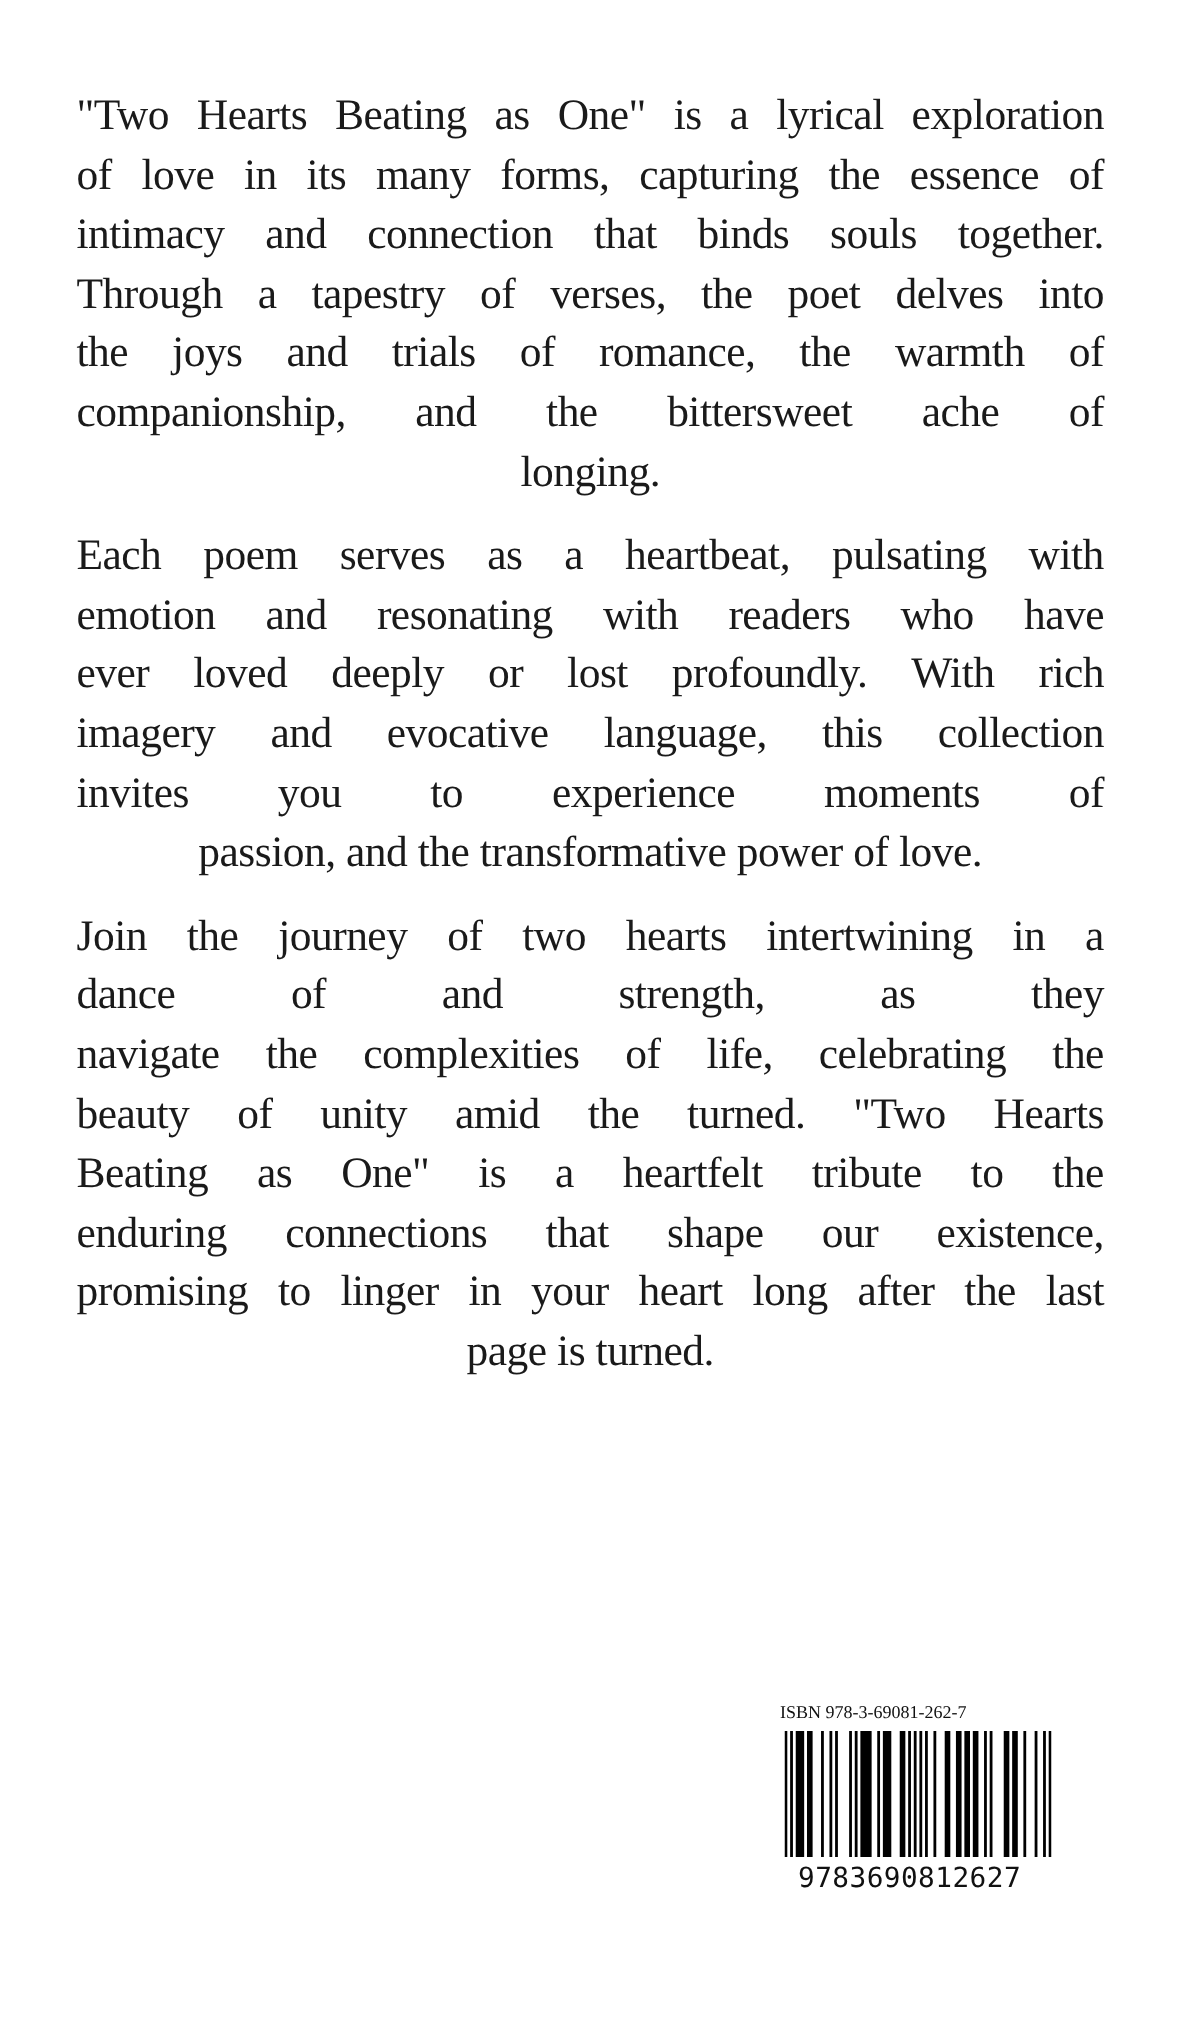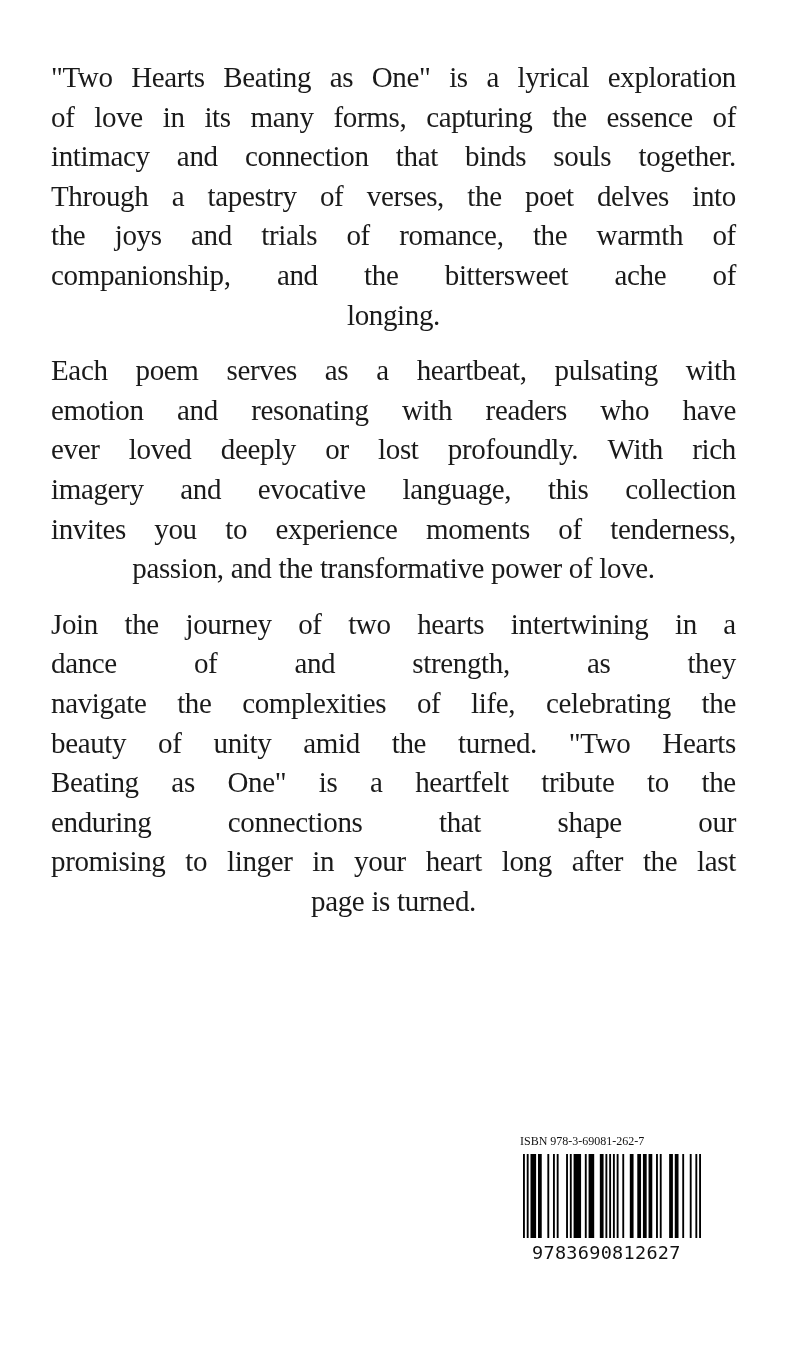--- a/index.html
+++ b/index.html
@@ -216,21 +216,20 @@
         </span>
       </span>
     <span class="line">
         <span class="line-inner">
           <span>invites</span>
           <span>you</span>
           <span>to</span>
           <span>experience</span>
           <span>moments</span>
           <span>of</span>
-          <span>tenderness,</span>
         </span>
       </span>
     <span class="line last">
         <span class="line-inner">
           <span>passion,</span>
           <span>and</span>
           <span>the</span>
           <span>transformative</span>
           <span>power</span>
           <span>of</span>
@@ -298,20 +297,21 @@
           <span>the</span>
         </span>
       </span>
     <span class="line">
         <span class="line-inner">
           <span>enduring</span>
           <span>connections</span>
           <span>that</span>
           <span>shape</span>
           <span>our</span>
+          <span>existence,</span>
         </span>
       </span>
     <span class="line">
         <span class="line-inner">
           <span>promising</span>
           <span>to</span>
           <span>linger</span>
           <span>in</span>
           <span>your</span>
           <span>heart</span>

